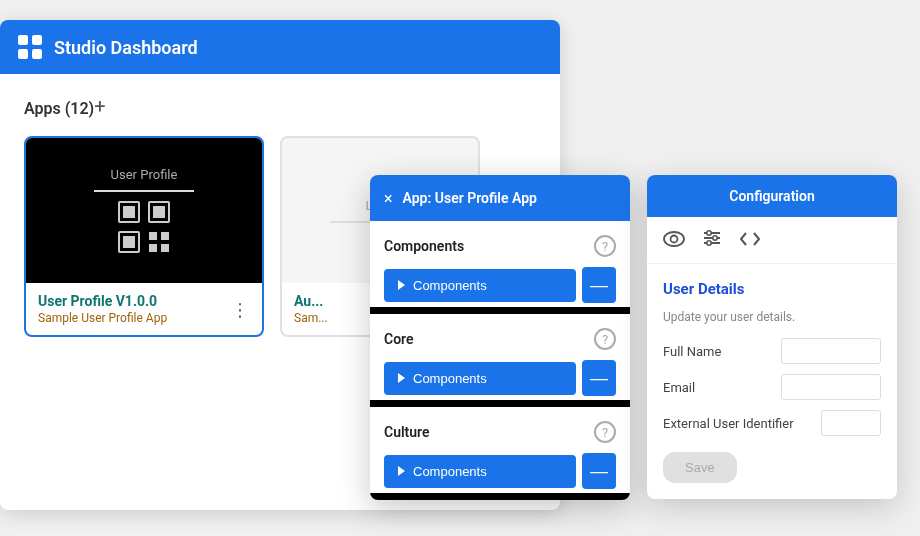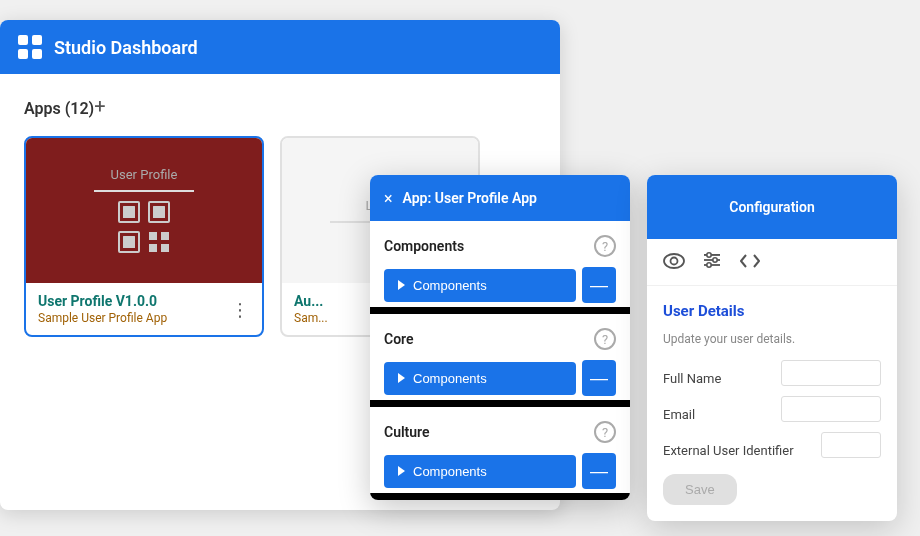--- a/index.html
+++ b/index.html
@@ -94,21 +94,21 @@
       border-radius: 8px;
       overflow: hidden;
       cursor: pointer;
     }
     .app-card.selected {
       border-color: #1a73e8;
       border-width: 2px;
     }
 
     .app-card-preview {
-      background: #7f1d1d;
+      background: #000000;
       height: 145px;
       display: flex;
       align-items: center;
       justify-content: center;
       flex-direction: column;
       gap: 8px;
     }
     .app-card-preview-label {
       color: #aaa;
       font-size: 13px;
@@ -267,21 +267,21 @@
       border-radius: 8px;
       box-shadow: 0 8px 32px rgba(0,0,0,0.18);
       position: absolute;
       top: 175px;
       left: 647px;
       overflow: hidden;
       z-index: 10;
     }
     .config-panel-header {
       background: #1a73e8;
-      height: 64px;
+      height: 42px;
       display: flex;
       align-items: center;
       justify-content: center;
     }
     .config-panel-title {
       color: #fff;
       font-size: 14px;
       font-weight: 600;
     }
     .config-panel-toolbar {
@@ -306,21 +306,21 @@
       margin-bottom: 4px;
     }
     .config-section-subtitle {
       font-size: 12px;
       color: #888;
       margin-bottom: 14px;
       margin-top: 12px;
     }
     .config-field {
       display: flex;
-      align-items: flex-end;
+      align-items: center;
       justify-content: space-between;
       margin-bottom: 10px;
     }
     .config-field-label {
       font-size: 13px;
       color: #444;
     }
     .config-field-input {
       width: 100px;
       height: 26px;

